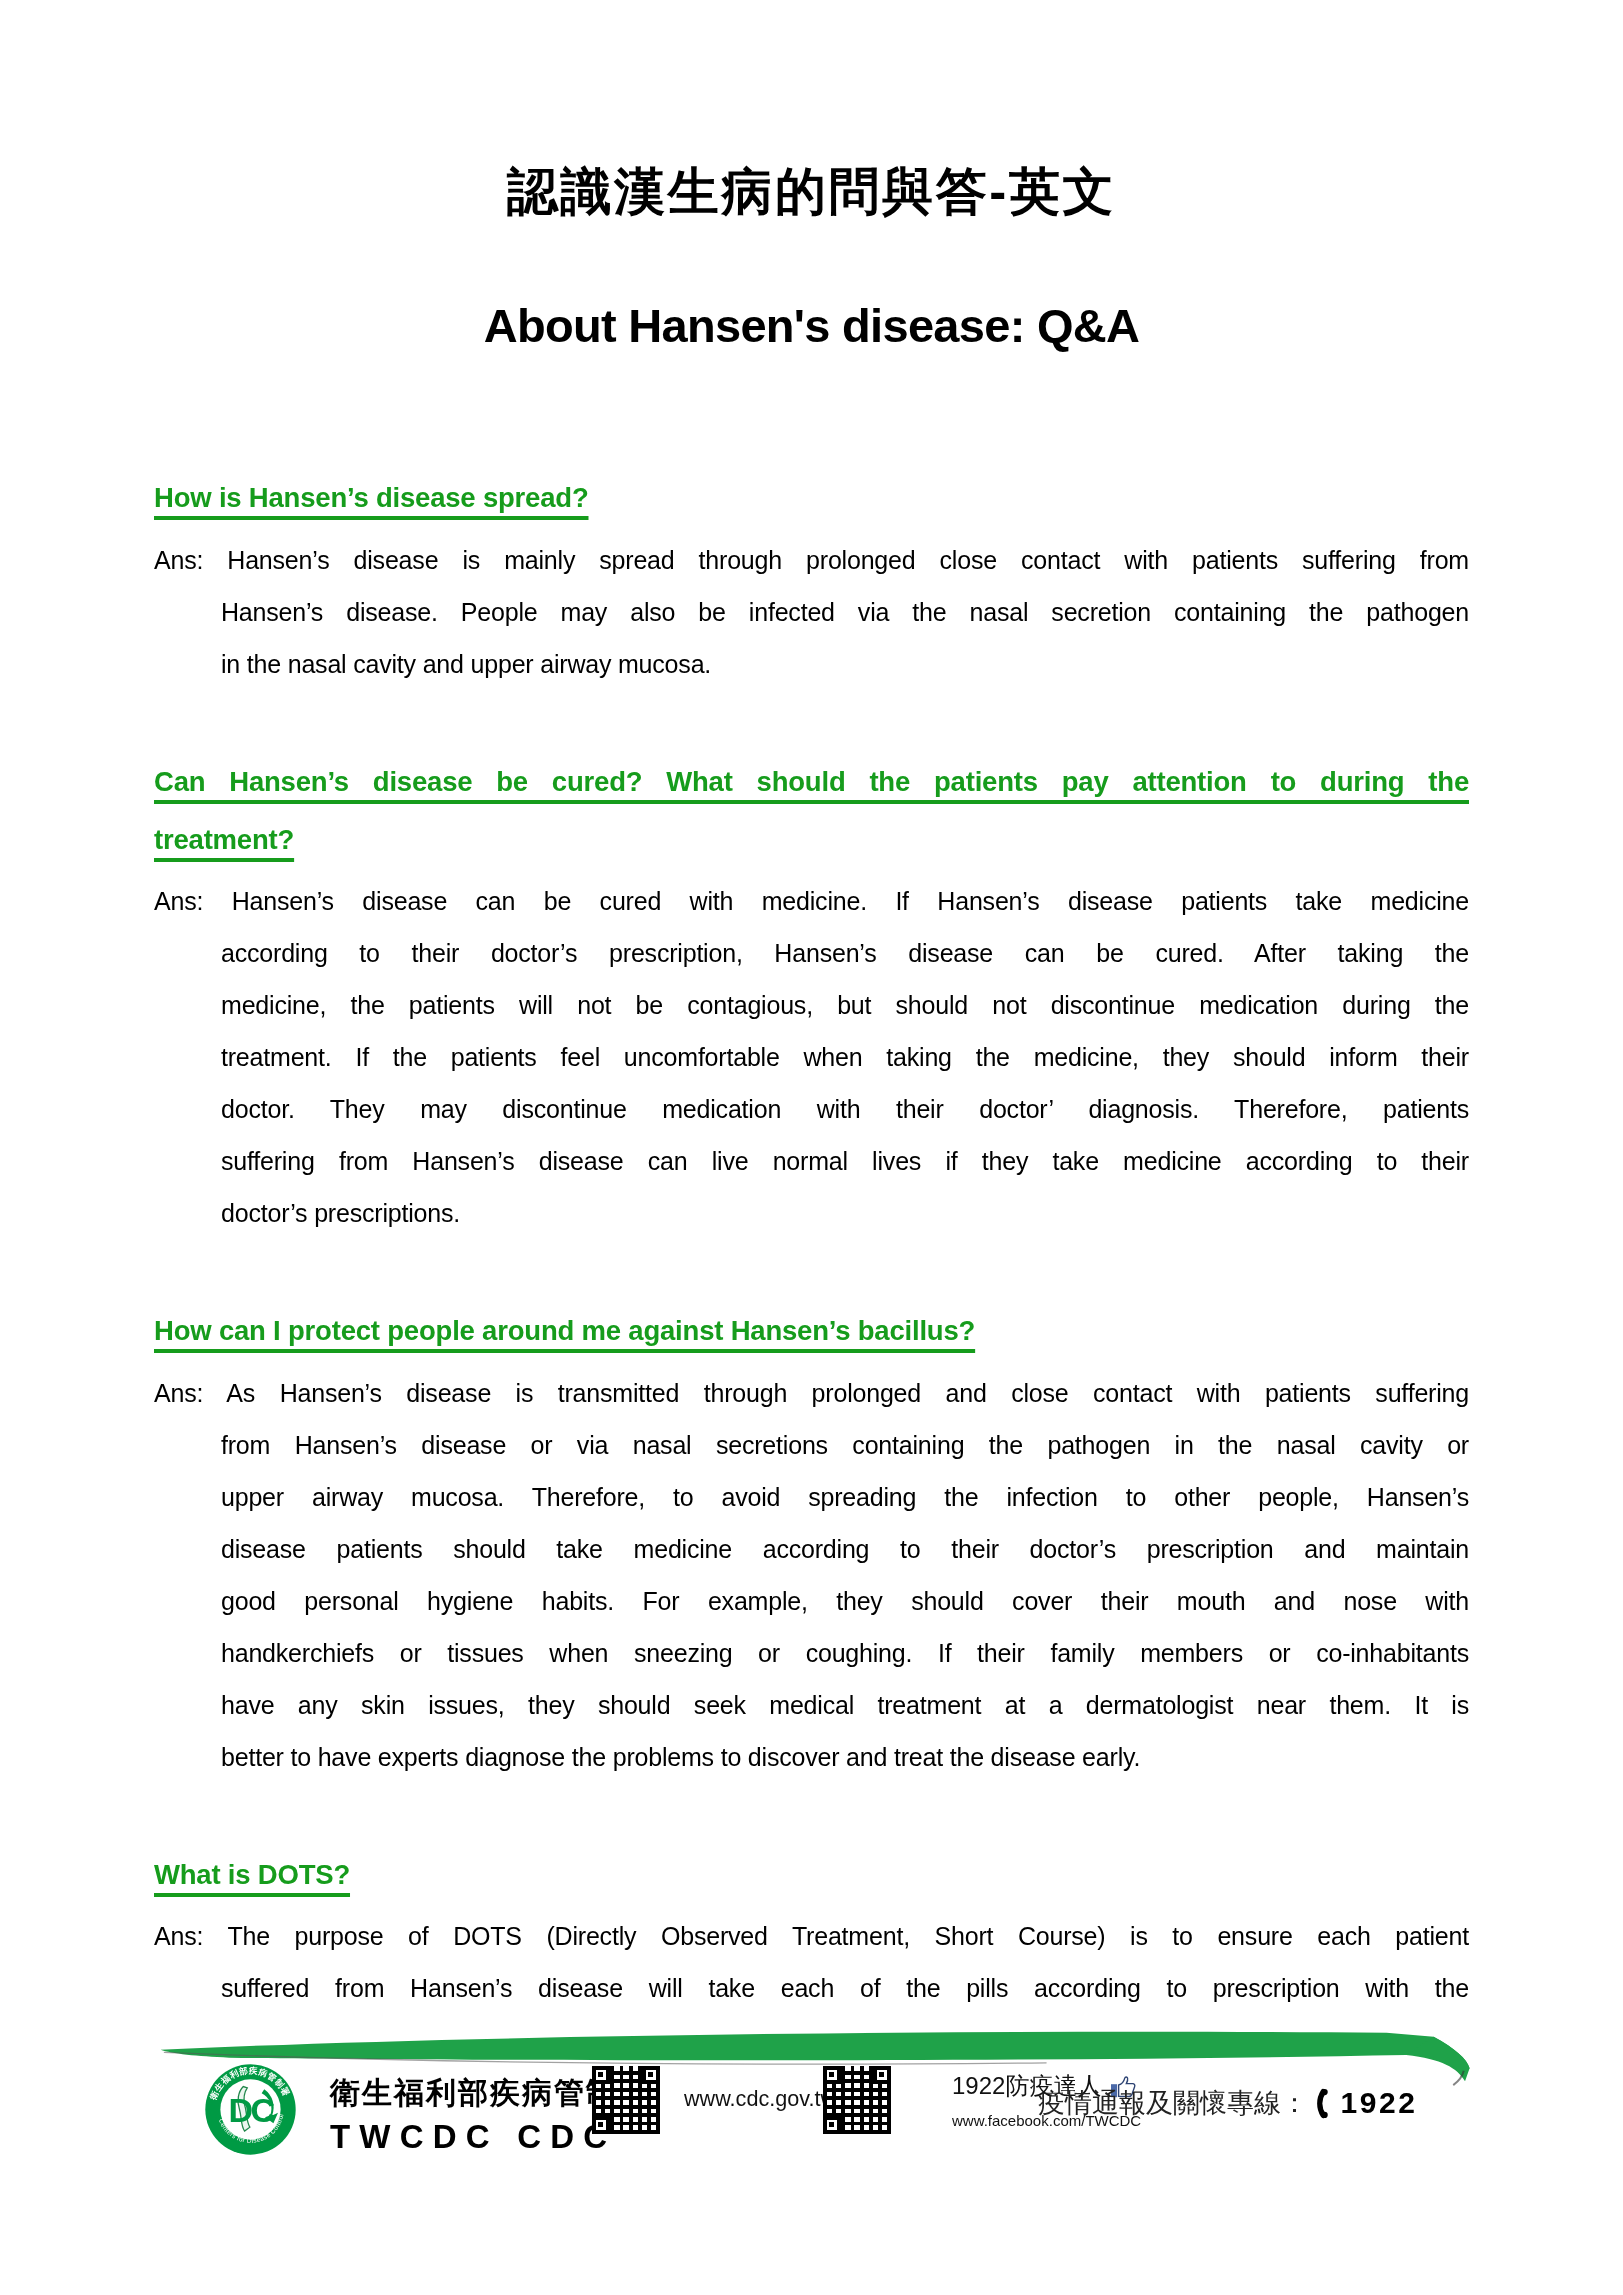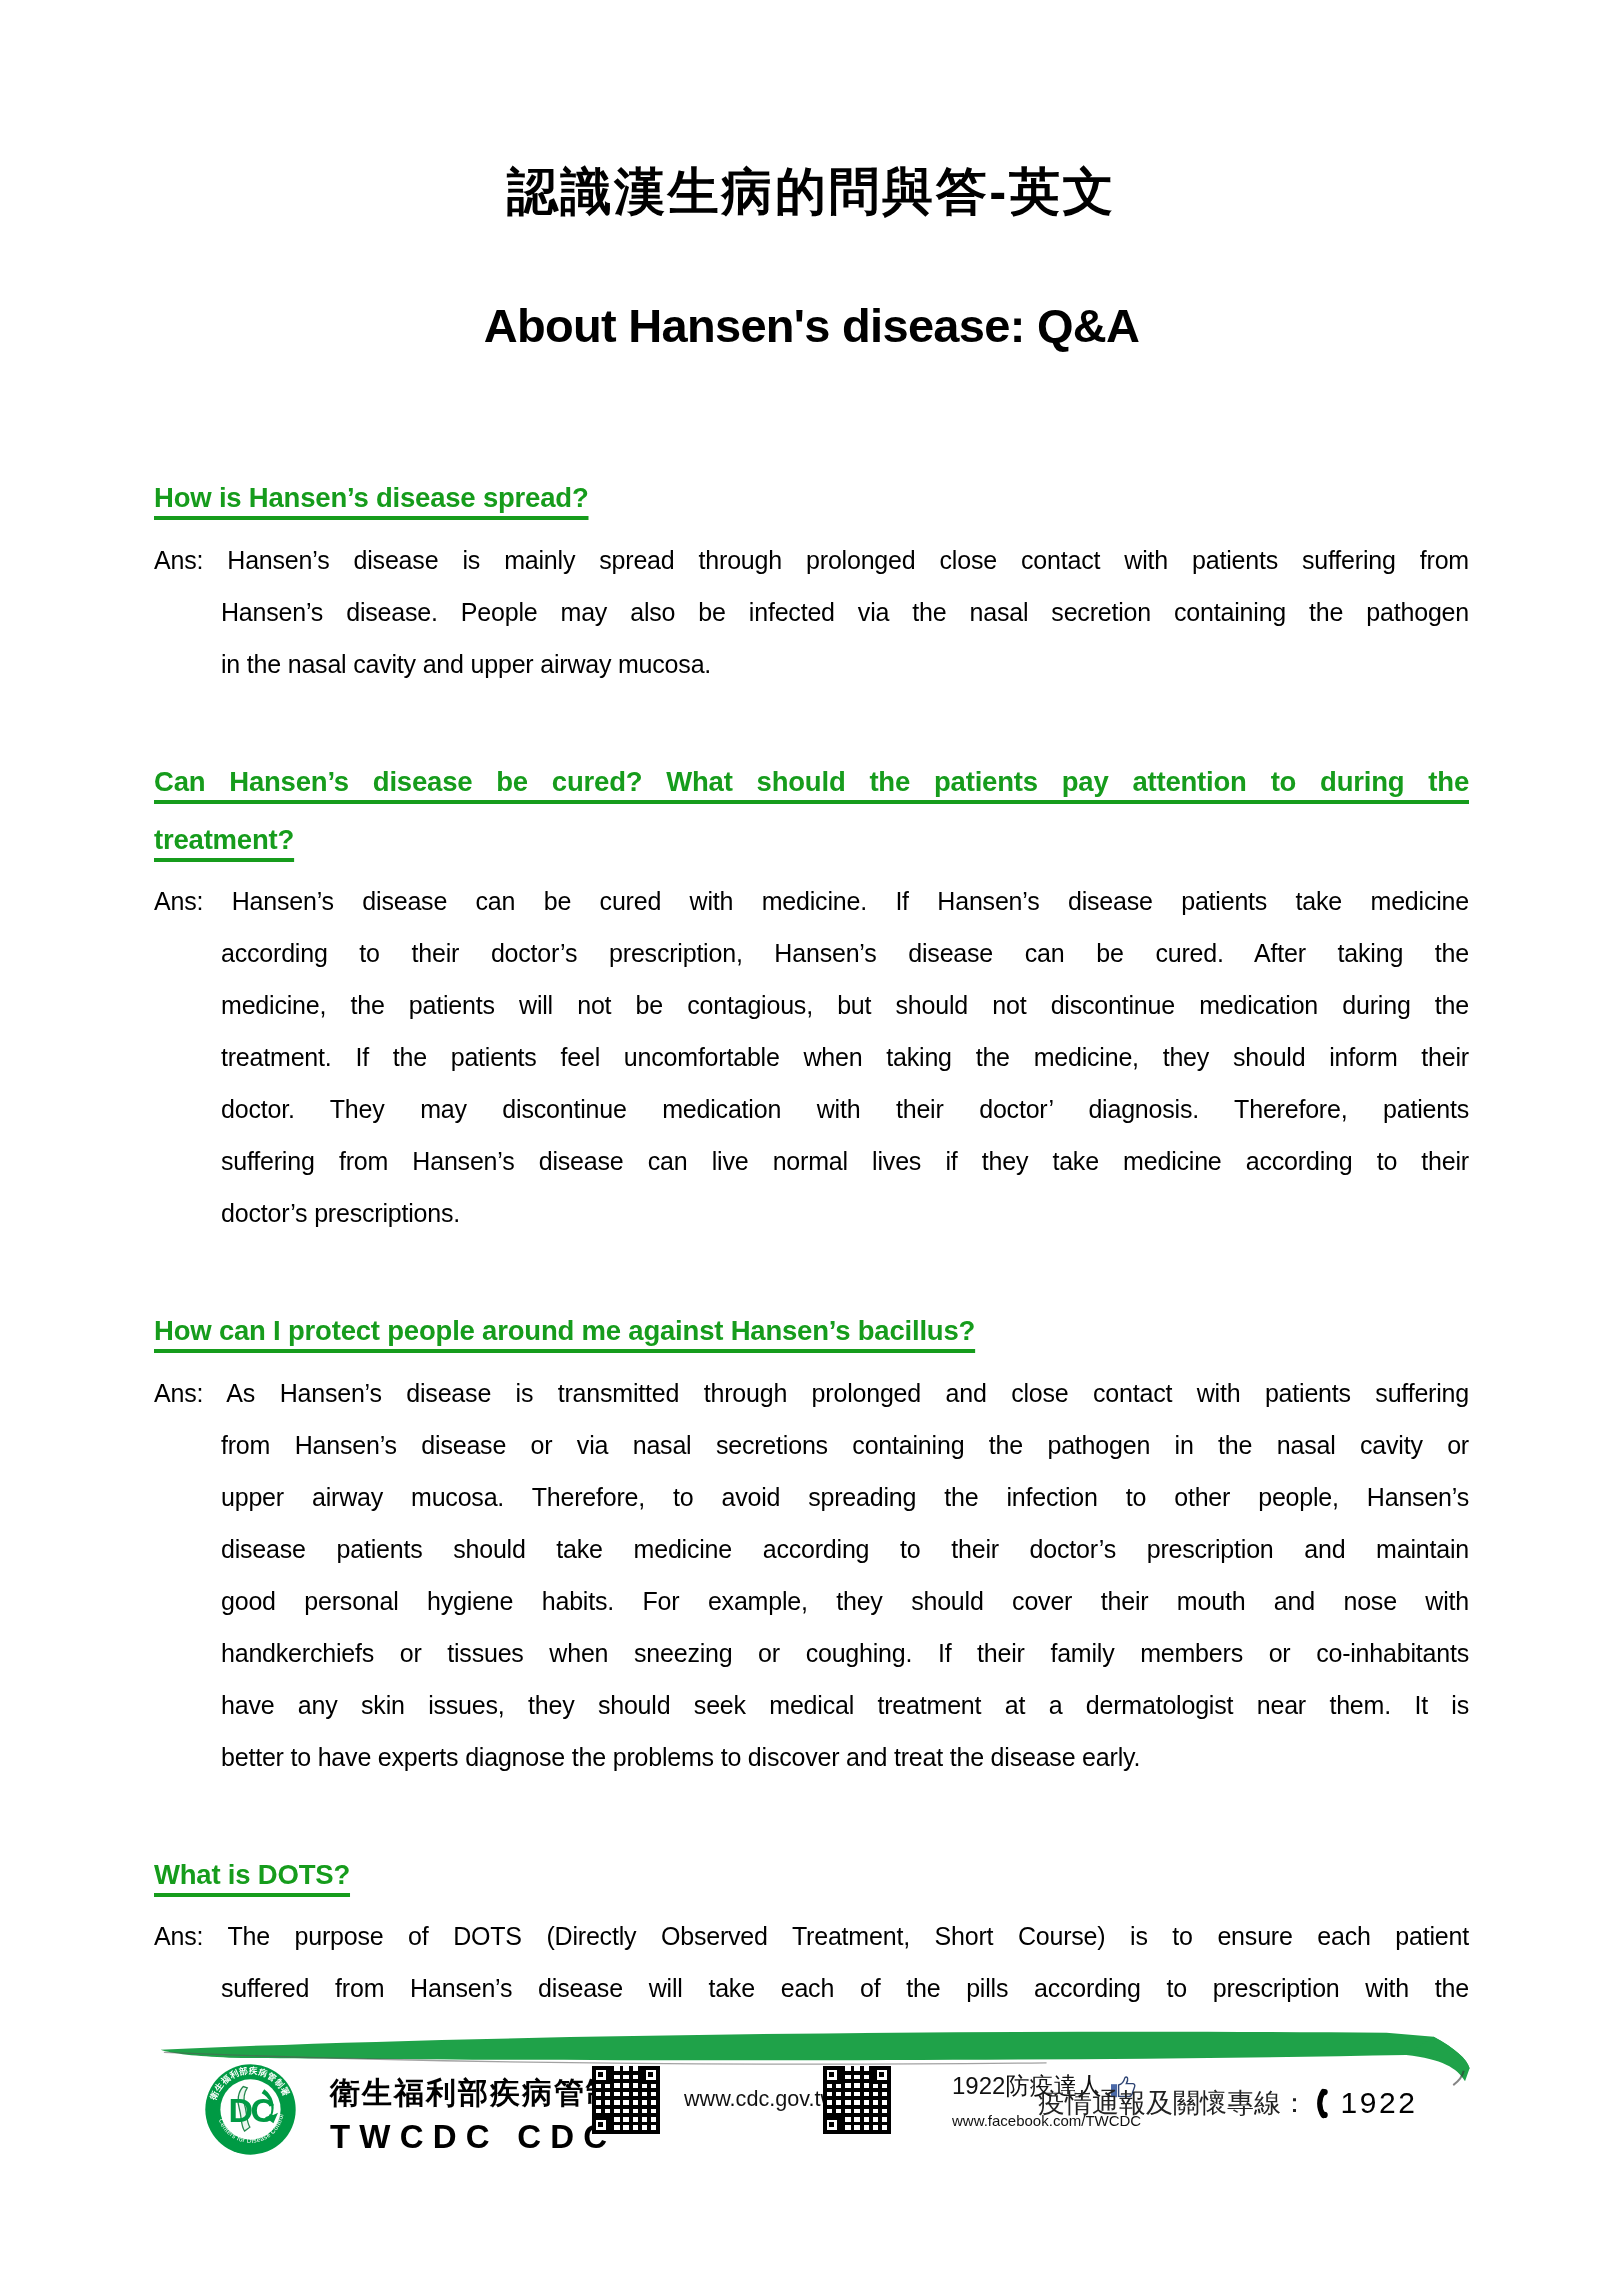--- a/index.html
+++ b/index.html
@@ -65,21 +65,21 @@
   .qr .f.tl{left:0;top:0;}
   .qr .f.tr{right:0;top:0;}
   .qr .f.bl{left:0;bottom:0;}
   .qr1{left:592px;top:2066px;}
   .qr2{left:823px;top:2066px;}
   .url1{left:684px;top:2086px;font-size:21.6px;color:#111;}
   .fb-block{left:952px;top:2070px;}
   .fb-top{display:flex;align-items:center;gap:9.2px;font-size:24px;color:#111;}
   .fb-url{font-size:15px;color:#111;margin-top:10px;}
   .hotline{left:1038px;top:2085px;display:flex;align-items:center;font-size:27px;color:#222;}
-  .hotline .num{font-size:30px;font-weight:normal;color:#000;letter-spacing:2.6px;}
+  .hotline .num{font-size:30px;font-weight:bold;color:#000;letter-spacing:2.6px;}
   .hotline .phone-wrap{margin:0 3.9px 0 6.5px;display:inline-flex;}
 </style>
 </head>
 <body>
 
 <div class="page">
   <div class="content">
 
     <div class="title-zh">認識漢生病的問與答-英文</div>
     <div class="title-en">About Hansen's disease: Q&amp;A</div>

